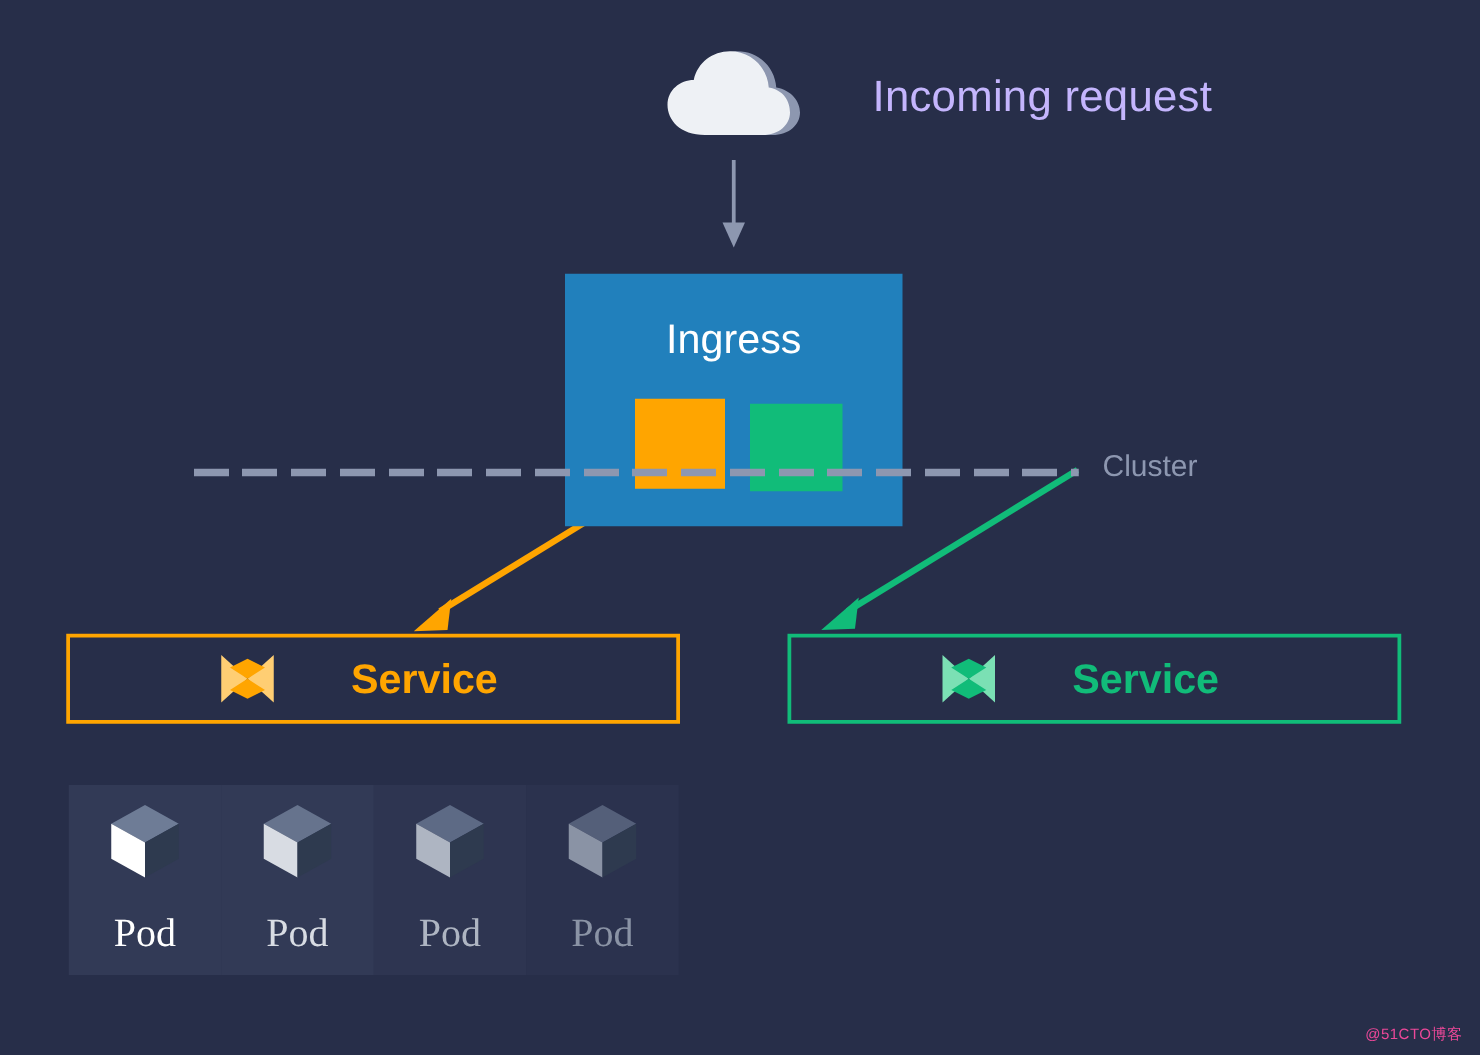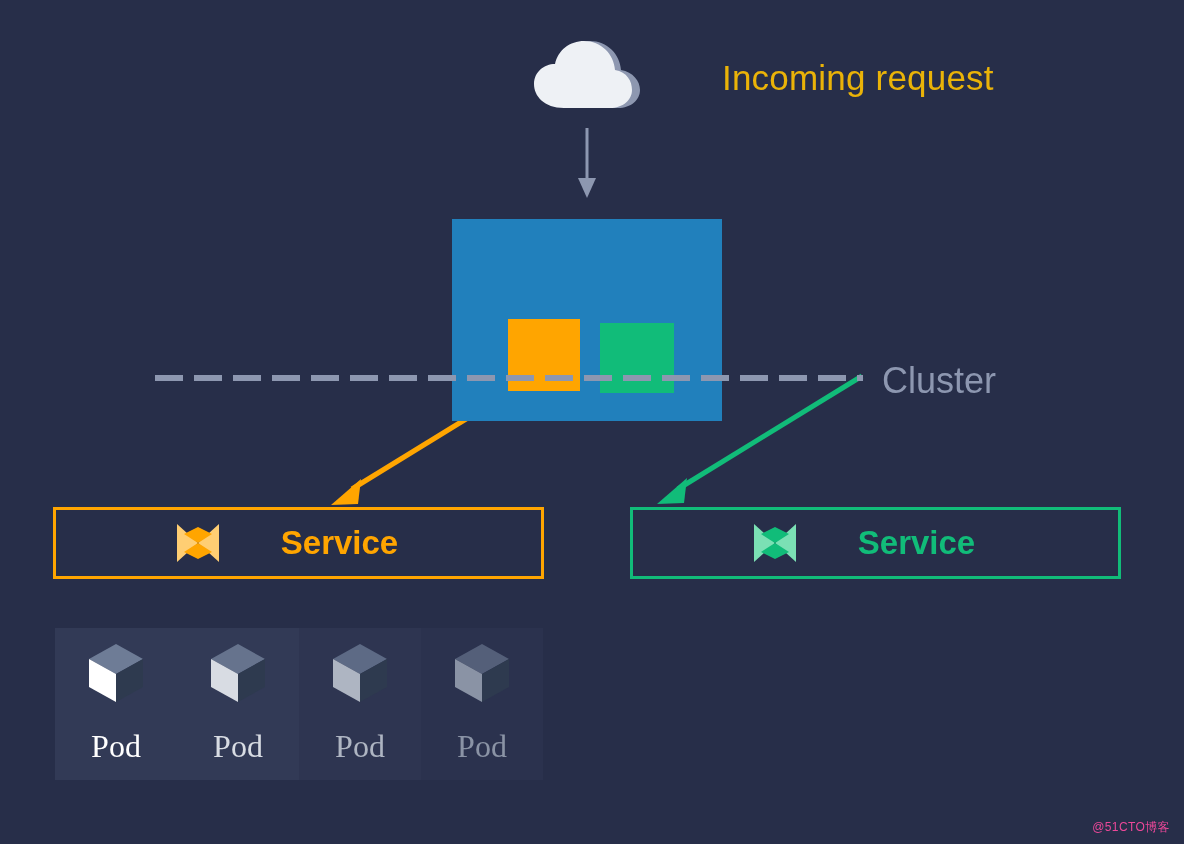--- a/index.html
+++ b/index.html
@@ -12,23 +12,22 @@
   #stage {
     position: relative;
     width: 1184px; height: 844px;
     background: #272E49;
   }
 
   
   #cloud-icon { position: absolute; left: 528px; top: 38px; width: 120px; height: 72px; }
   #incoming-request-label {
     position: absolute; left: 698px; top: 58px;
-    font-size: 35px; color: #eab308; letter-spacing: 0.2px;
+    font-size: 35px; color: #c4b5fd; letter-spacing: 0.2px;
     white-space: nowrap;
-    margin-left: 24px;
   }
 
   
   #cloud-arrow { position: absolute; left: 566px; top: 128px; width: 42px; height: 72px; }
 
   
   #ingress-box {
     position: absolute; left: 452px; top: 219px;
     width: 270px; height: 202px;
     background: #2180BC;
@@ -48,21 +47,21 @@
 
   
   #cluster-dashed-line {
     position: absolute; left: 155px; top: 375px;
     width: 708px; height: 6px;
     background-image: repeating-linear-gradient(
       to right, #8D97B0 0px, #8D97B0 28px, rgba(0,0,0,0) 28px, rgba(0,0,0,0) 39px);
   }
   #cluster-label {
     position: absolute; left: 882px; top: 360px;
-    font-size: 36px; color: #8D97B0; white-space: nowrap;
+    font-size: 24px; color: #8D97B0; white-space: nowrap;
   }
 
   
   #connectors { position: absolute; left: 0; top: 0; width: 1184px; height: 844px; pointer-events: none; }
 
   
   .service-box {
     position: absolute; top: 507px; height: 72px;
     background: #272E49;
     display: flex; align-items: center; justify-content: center;
@@ -119,20 +118,21 @@
       <polygon points="331,505 361,479 358,504" fill="#FFA500"></polygon>
     </g>
 
     <g>
       <line x1="862" y1="376" x2="678" y2="489" stroke="#11BC79" stroke-width="5"></line>
       <polygon points="657,504 687,478 684,503" fill="#11BC79"></polygon>
     </g>
   </svg>
 
   <div id="ingress-box">
+    <div id="ingress-label">Ingress</div>
     <div id="ingress-orange-square"></div>
     <div id="ingress-green-square"></div>
   </div>
 
   <div id="cluster-dashed-line"></div>
   <div id="cluster-label">Cluster</div>
 
   <div id="service-box-orange" class="service-box">
     <div class="service-inner">
       <svg class="service-icon" viewBox="0 0 46 42">

